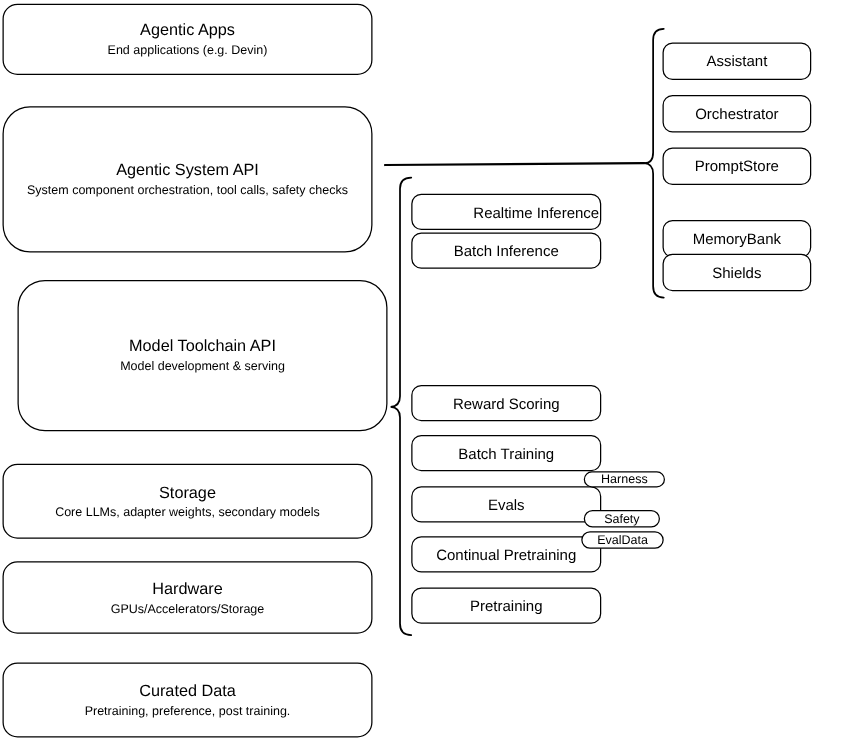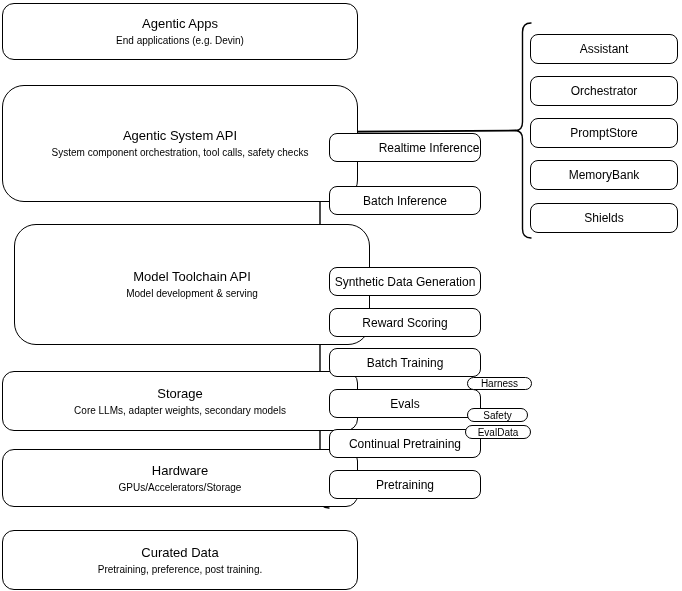--- a/index.html
+++ b/index.html
@@ -2,36 +2,36 @@
 <html><head>
 <meta charset="utf-8">
 <style>
   html,body{margin:0;padding:0;background:#ffffff;}
   .canvas{
     position:relative;width:682px;height:591px;background:#ffffff;
     font-family:"Liberation Sans",sans-serif;color:#000;overflow:hidden;
   }
   .overlay{position:absolute;left:0;top:0;z-index:1;pointer-events:none;}
   .big-node{
-    position:absolute;left:2px;width:356px;box-sizing:border-box;
+    position:absolute;left:2px;width:296px;box-sizing:border-box;
     border:1.5px solid #000;border-radius:12px;background:#fff;
     display:flex;flex-direction:column;align-items:center;justify-content:center;
     gap:4px;text-align:center;z-index:2;
   }
   .big-node.round20{border-radius:22px;}
   .big-node .title{font-size:13px;line-height:14px;}
   .big-node .subtitle{font-size:10px;line-height:11px;padding:0 6px;}
   .mid-node{
     position:absolute;left:329px;width:152px;height:29px;box-sizing:border-box;
     border:1.5px solid #000;border-radius:8px;background:#fff;
     display:flex;align-items:center;justify-content:center;
     font-size:12px;text-align:center;z-index:2;white-space:nowrap;
   }
   .right-node{
-    position:absolute;left:530px;width:148px;height:30px;box-sizing:border-box;
+    position:absolute;left:530px;width:119px;height:30px;box-sizing:border-box;
     border:1.5px solid #000;border-radius:8px;background:#fff;
     display:flex;align-items:center;justify-content:center;
     font-size:12px;text-align:center;z-index:2;white-space:nowrap;
   }
   .pill{
     position:absolute;box-sizing:border-box;
     border:1.5px solid #000;border-radius:8px;background:#fff;
     display:flex;align-items:center;justify-content:center;
     font-size:10px;z-index:3;white-space:nowrap;
   }
@@ -65,32 +65,31 @@
   </div>
   <div class="big-node" style="top:449px;height:58px;">
     <span class="title">Hardware</span>
     <span class="subtitle">GPUs/Accelerators/Storage</span>
   </div>
   <div class="big-node" style="top:530px;height:60px;">
     <span class="title">Curated Data</span>
     <span class="subtitle">Pretraining, preference, post training.</span>
   </div>
 
-  <div class="mid-node" style="top:133px;padding-left:48px;">Realtime Inference</div>
+  <div class="mid-node" style="top:155px;padding-left:48px;">Realtime Inference</div>
   <div class="mid-node" style="top:186px;">Batch Inference</div>
-  <div class="mid-node" style="top:267px;">Synthetic Data Generation</div>
   <div class="mid-node" style="top:308px;">Reward Scoring</div>
   <div class="mid-node" style="top:348px;">Batch Training</div>
   <div class="mid-node" style="top:389px;">Evals</div>
   <div class="mid-node" style="top:429px;">Continual Pretraining</div>
   <div class="mid-node" style="top:470px;">Pretraining</div>
 
   <div class="pill" style="left:467px;top:377px;width:65px;height:13px;">Harness</div>
   <div class="pill" style="left:465px;top:393px;width:66px;height:14px;margin-top:32px;">EvalData</div>
   <div class="pill" style="left:467px;top:408px;width:61px;height:14px;">Safety</div>
 
   <div class="right-node" style="top:34px;">Assistant</div>
   <div class="right-node" style="top:76px;">Orchestrator</div>
   <div class="right-node" style="top:118px;">PromptStore</div>
-  <div class="right-node" style="top:160px;">MemoryBank</div>
+  <div class="right-node" style="top:176px;">MemoryBank</div>
   <div class="right-node" style="top:203px;">Shields</div>
 
 </div>
 
 </body></html>

